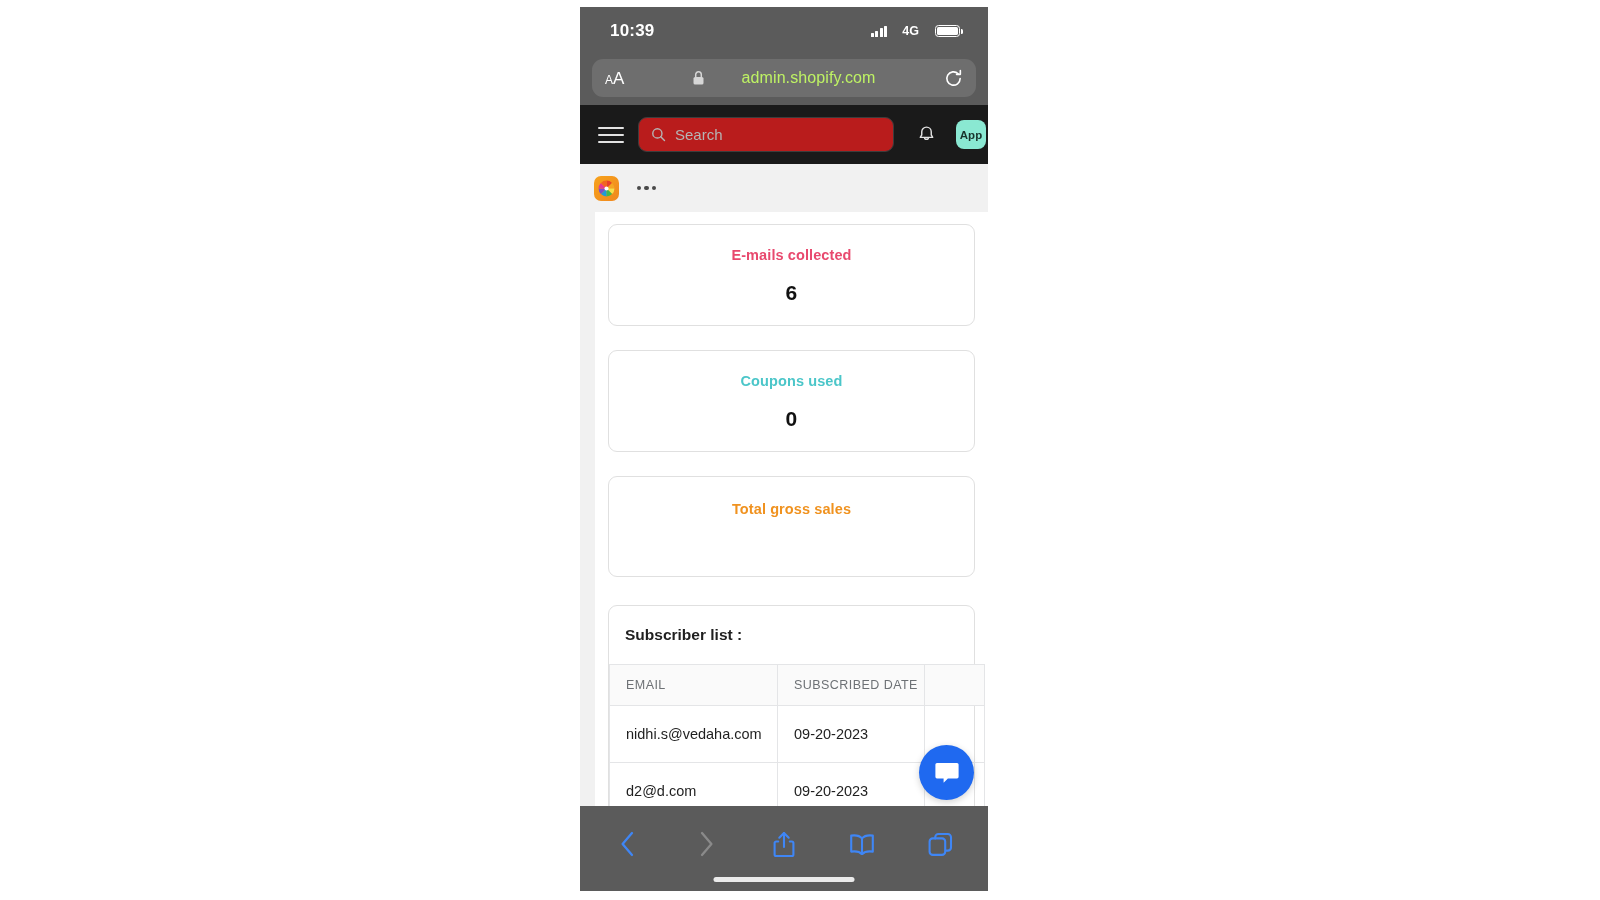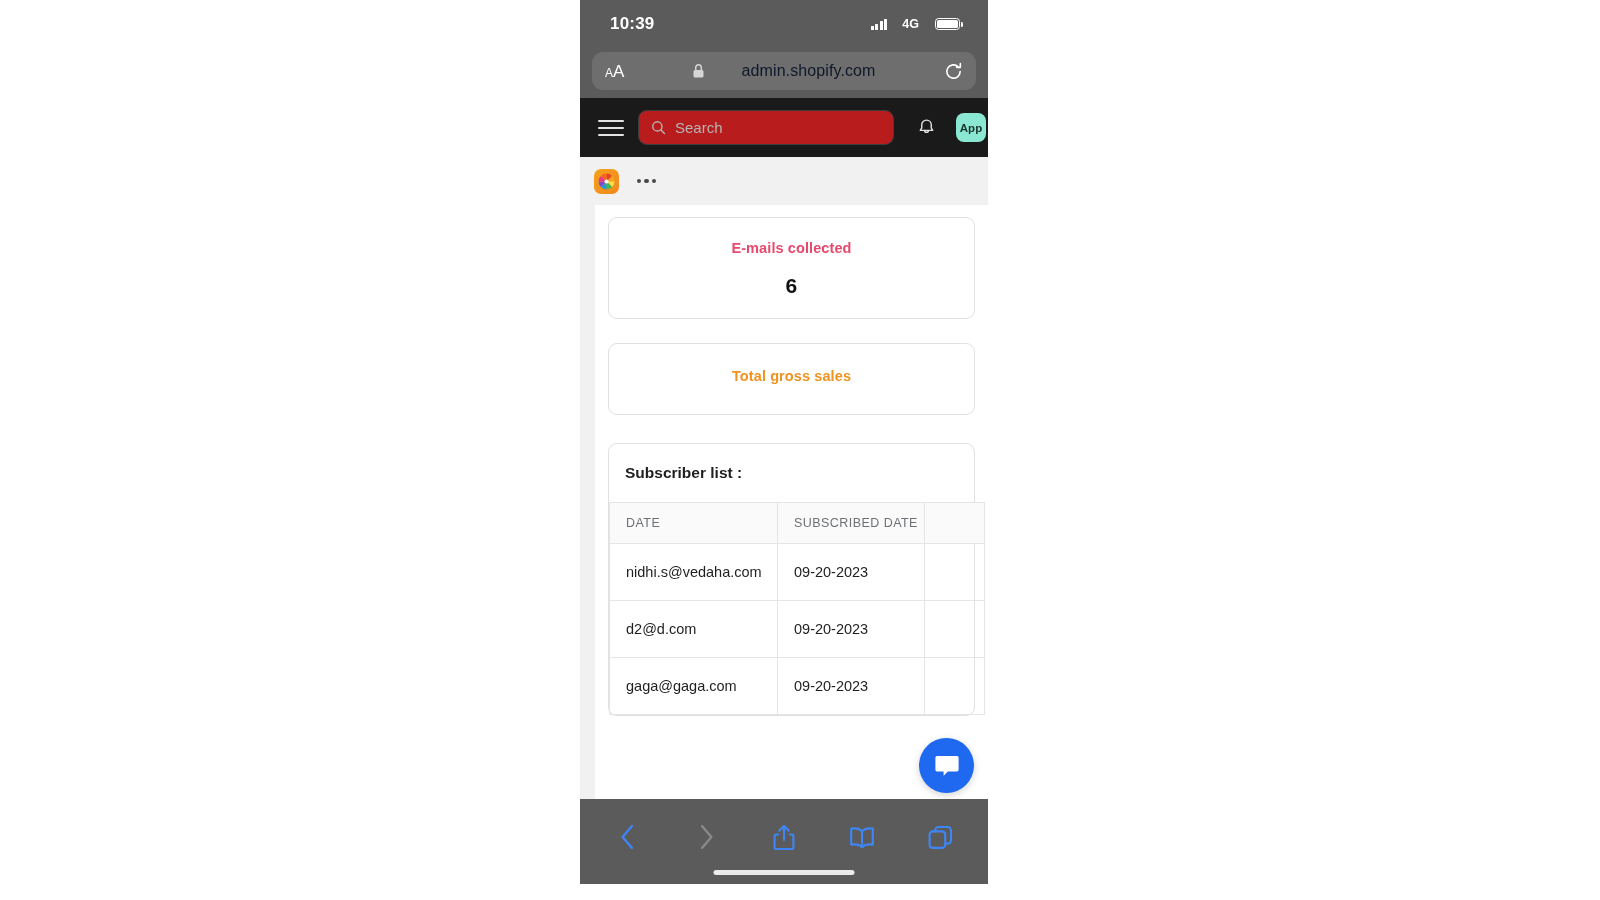--- a/index.html
+++ b/index.html
@@ -16,21 +16,21 @@
   #root {
     position: relative;
     width: 1600px;
     height: 900px;
     background: #ffffff;
   }
 
   .phone {
     position: absolute;
     left: 580px;
-    top: 0;
+    top: 7px;
     width: 408px;
     height: 884px;
     background: #5b5b5b;
     overflow: hidden;
   }
 
   
   .statusbar {
     position: relative;
     height: 48px;
@@ -126,21 +126,21 @@
     line-height: 1;
   }
   .aa-btn .sm { font-size: 12px; }
   .aa-btn .lg { font-size: 17px; }
   .url-center {
     display: flex;
     align-items: center;
     gap: 6px;
   }
   .url-text {
-    color: #0f172a;
+    color: #bef264;
     font-size: 16px;
     letter-spacing: 0.1px;
     margin-left: 32px;
   }
   .reload-btn {
     position: absolute;
     right: 13px;
     color: #ffffff;
     display: flex;
     align-items: center;
@@ -269,21 +269,21 @@
   }
 
   .metric-card {
     border: 1px solid #e0e0e0;
     border-radius: 9px;
     background: #ffffff;
     padding: 22px 12px 20px 12px;
     text-align: center;
     margin-bottom: 24px;
   }
-  .metric-card.tall { padding: 24px 12px 12px 12px; }
+  .metric-card.tall { padding: 24px 12px 41px 12px; }
   .metric-label {
     font-size: 14.5px;
     font-weight: bold;
     letter-spacing: 0.1px;
     margin-bottom: 18px;
   }
   .metric-value {
     font-size: 21px;
     font-weight: bold;
     color: #111111;
@@ -478,31 +478,35 @@
     </div>
 
     <div class="webview">
       <div class="page">
 
         <div class="metric-card">
           <div class="metric-label" style="color:#e8496e">E-mails collected</div>
           <div class="metric-value">6</div>
         </div>
 
+        <div class="metric-card">
+          <div class="metric-label" style="color:#4bc6c9">Coupons used</div>
+          <div class="metric-value">0</div>
+        </div>
 
         <div class="metric-card tall">
           <div class="metric-label" style="color:#f0921f">Total gross sales</div>
         </div>
 
         <div class="list-card">
           <div class="list-title">Subscriber list :</div>
           <table class="subs-table">
             <thead>
               <tr>
-                <th class="col-email">DATE</th>
+                <th class="col-email">EMAIL</th>
                 <th class="col-date">SUBSCRIBED DATE</th>
                 <th class="col-extra"></th>
               </tr>
             </thead>
             <tbody>
               <tr>
                 <td class="col-email">nidhi.s@vedaha.com</td>
                 <td class="col-date">09-20-2023</td>
                 <td class="col-extra"></td>
               </tr>

